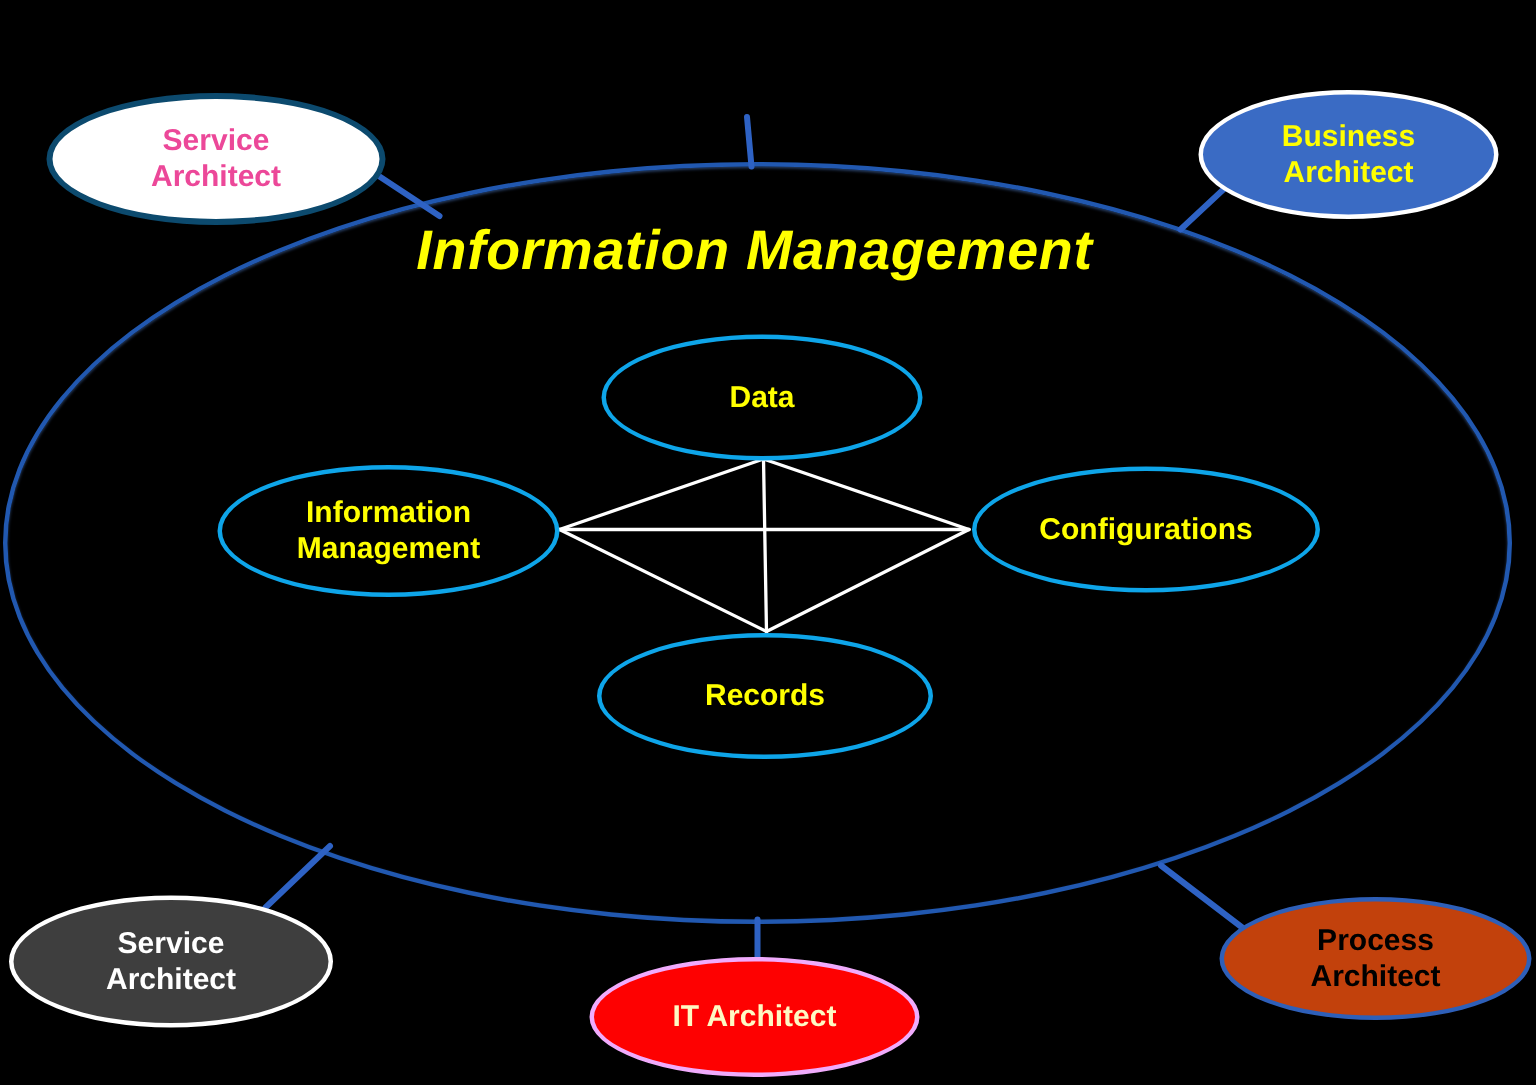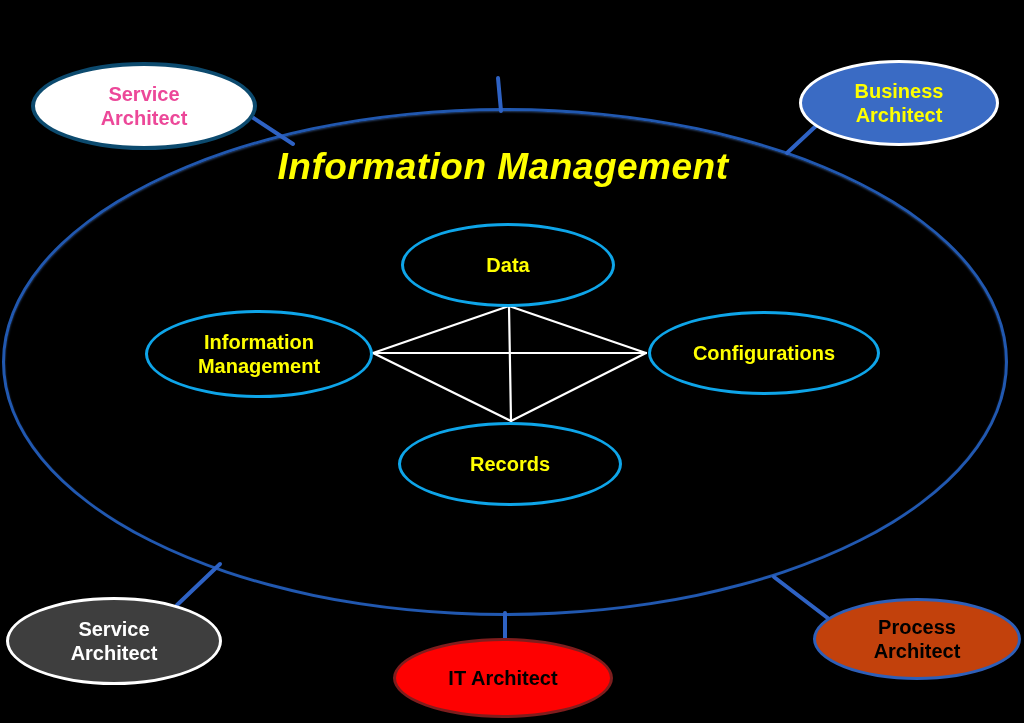--- a/index.html
+++ b/index.html
@@ -104,22 +104,22 @@
   }
   .node-system {
     left: 6px; top: 597px; width: 216px; height: 88px;
     background: #3E3E3E;
     border: 3px solid #FFFFFF;
     color: #FFFFFF;
   }
   .node-it {
     left: 393px; top: 638px; width: 220px; height: 80px;
     background: #FE0101;
-    border: 3px solid #7f1d1d;
-    color: #000000;
+    border: 3px solid #f0abfc;
+    color: #fef9c3;
   }
   .node-process {
     left: 813px; top: 598px; width: 208px; height: 82px;
     background: #c2410c;
     border: 3px solid #2E5FB8;
     color: #000000;
   }
 </style>
 </head>
 <body>

